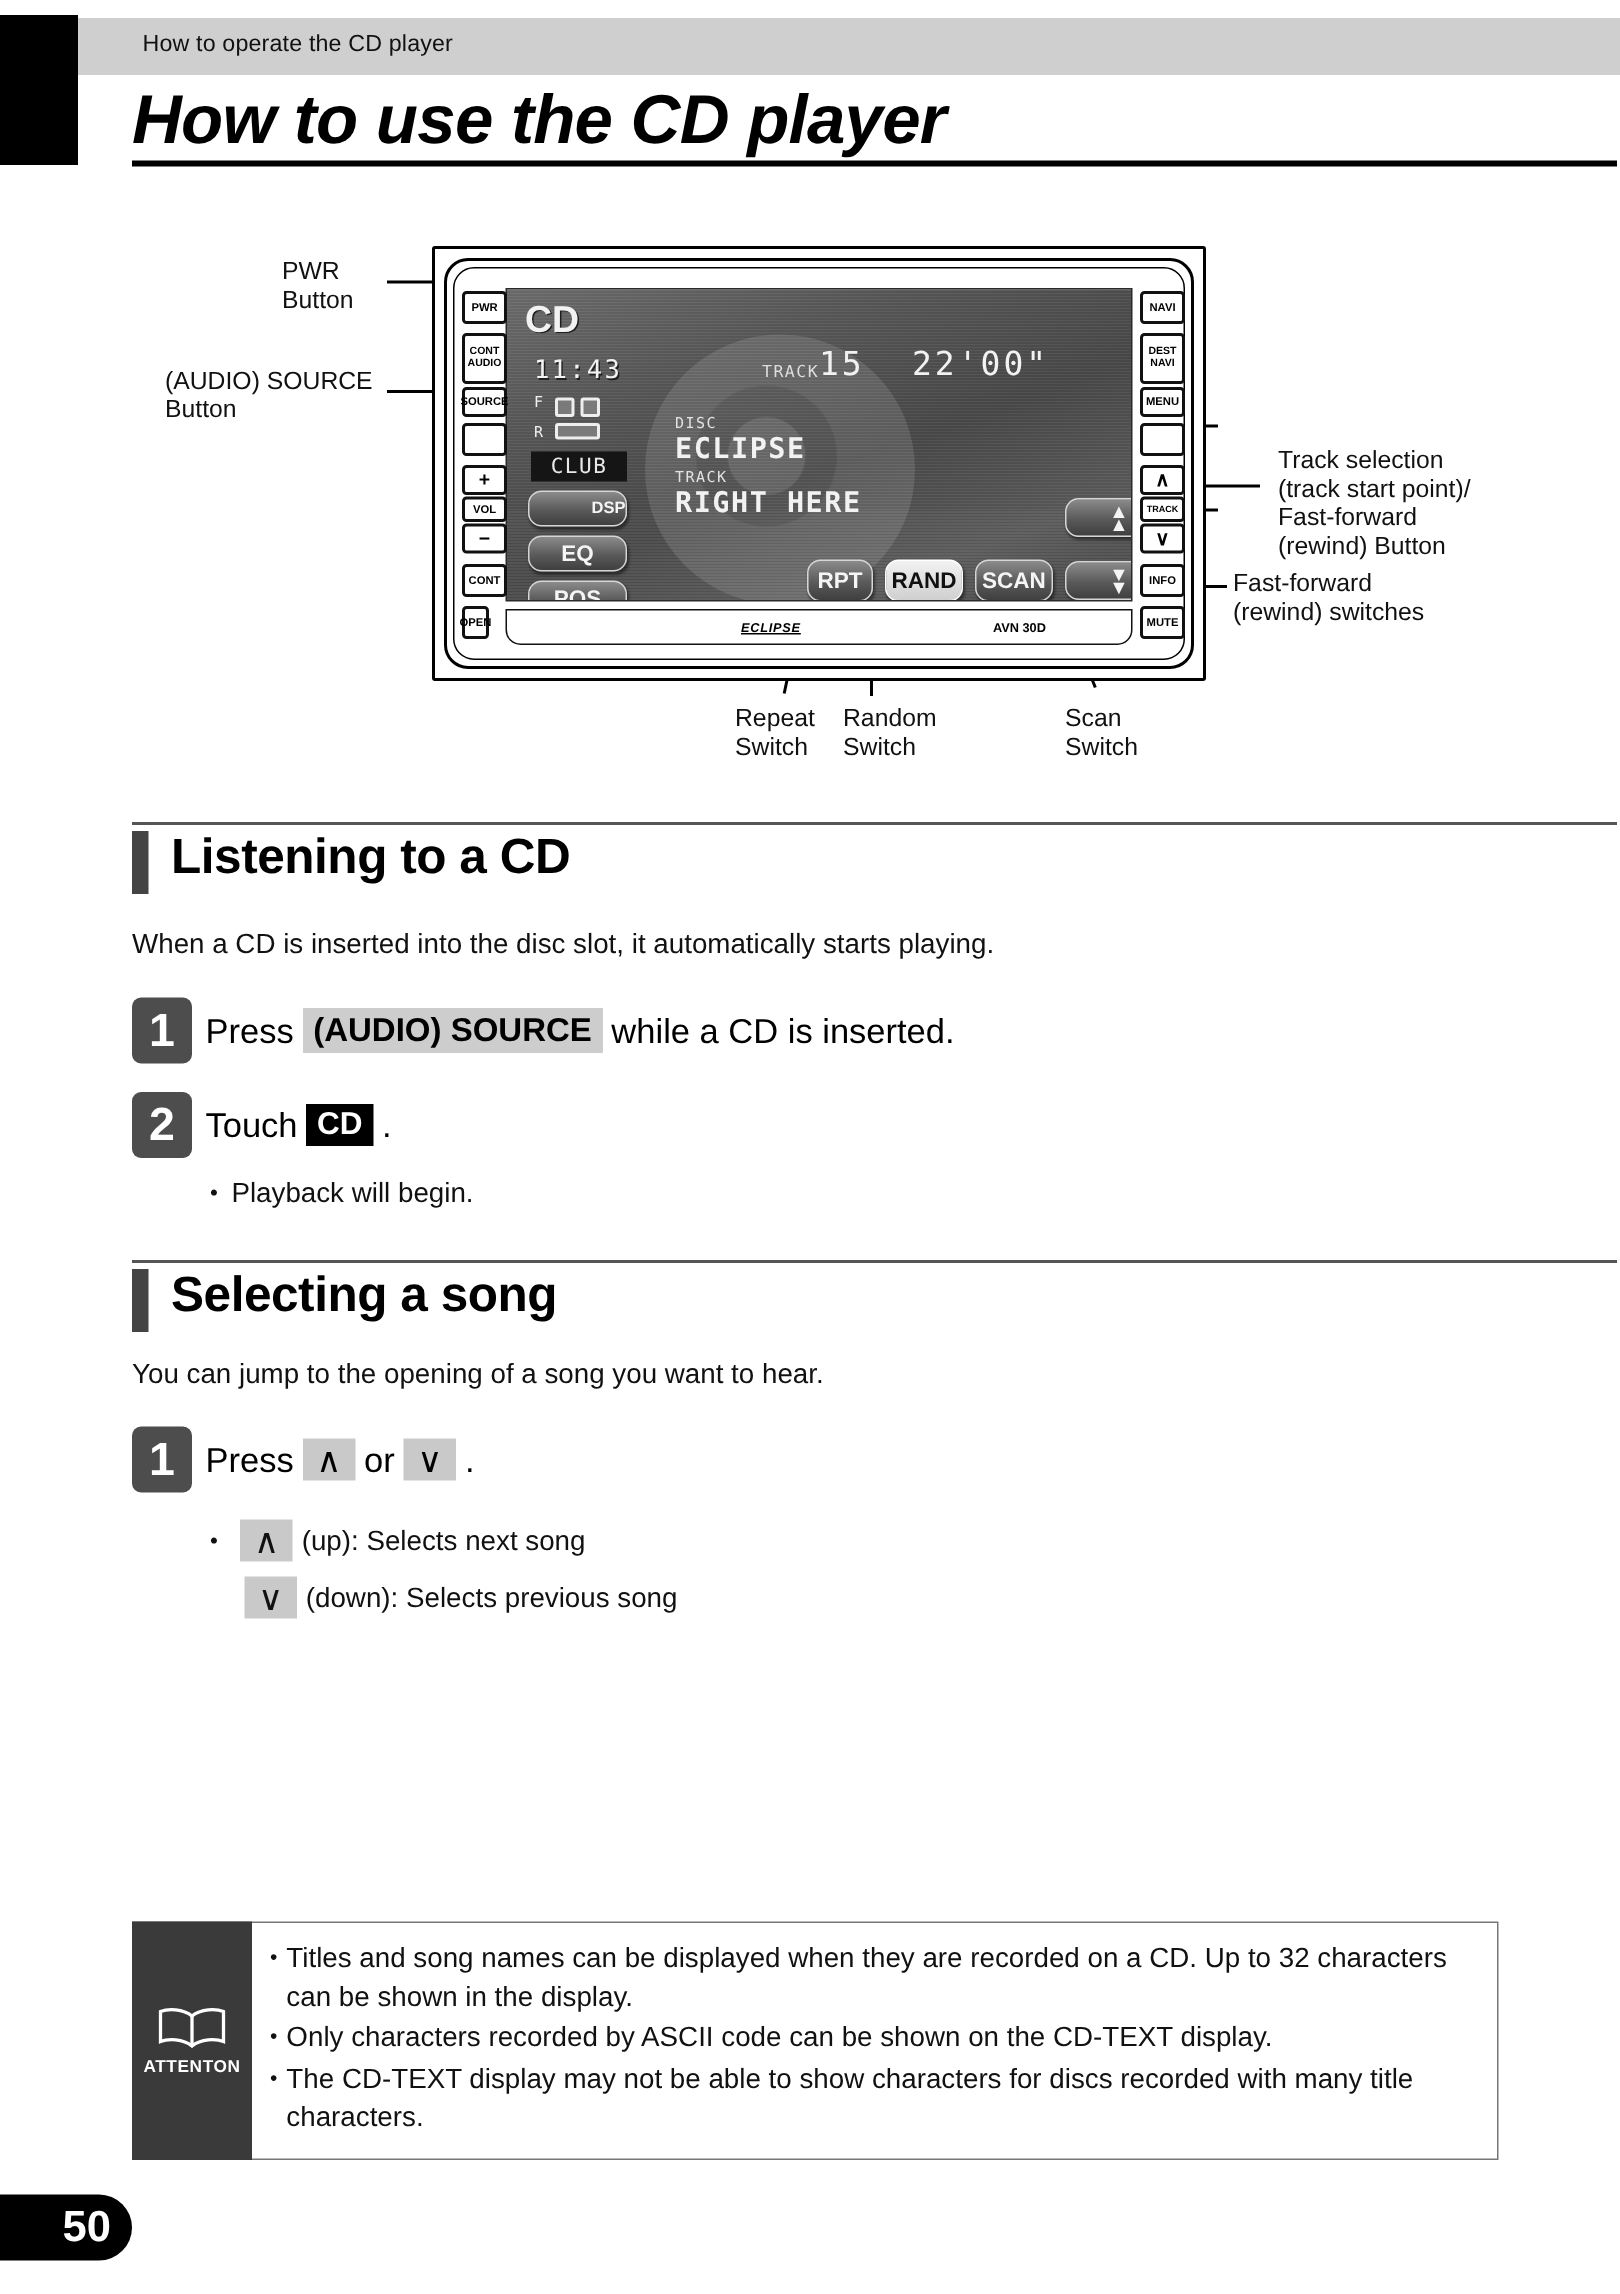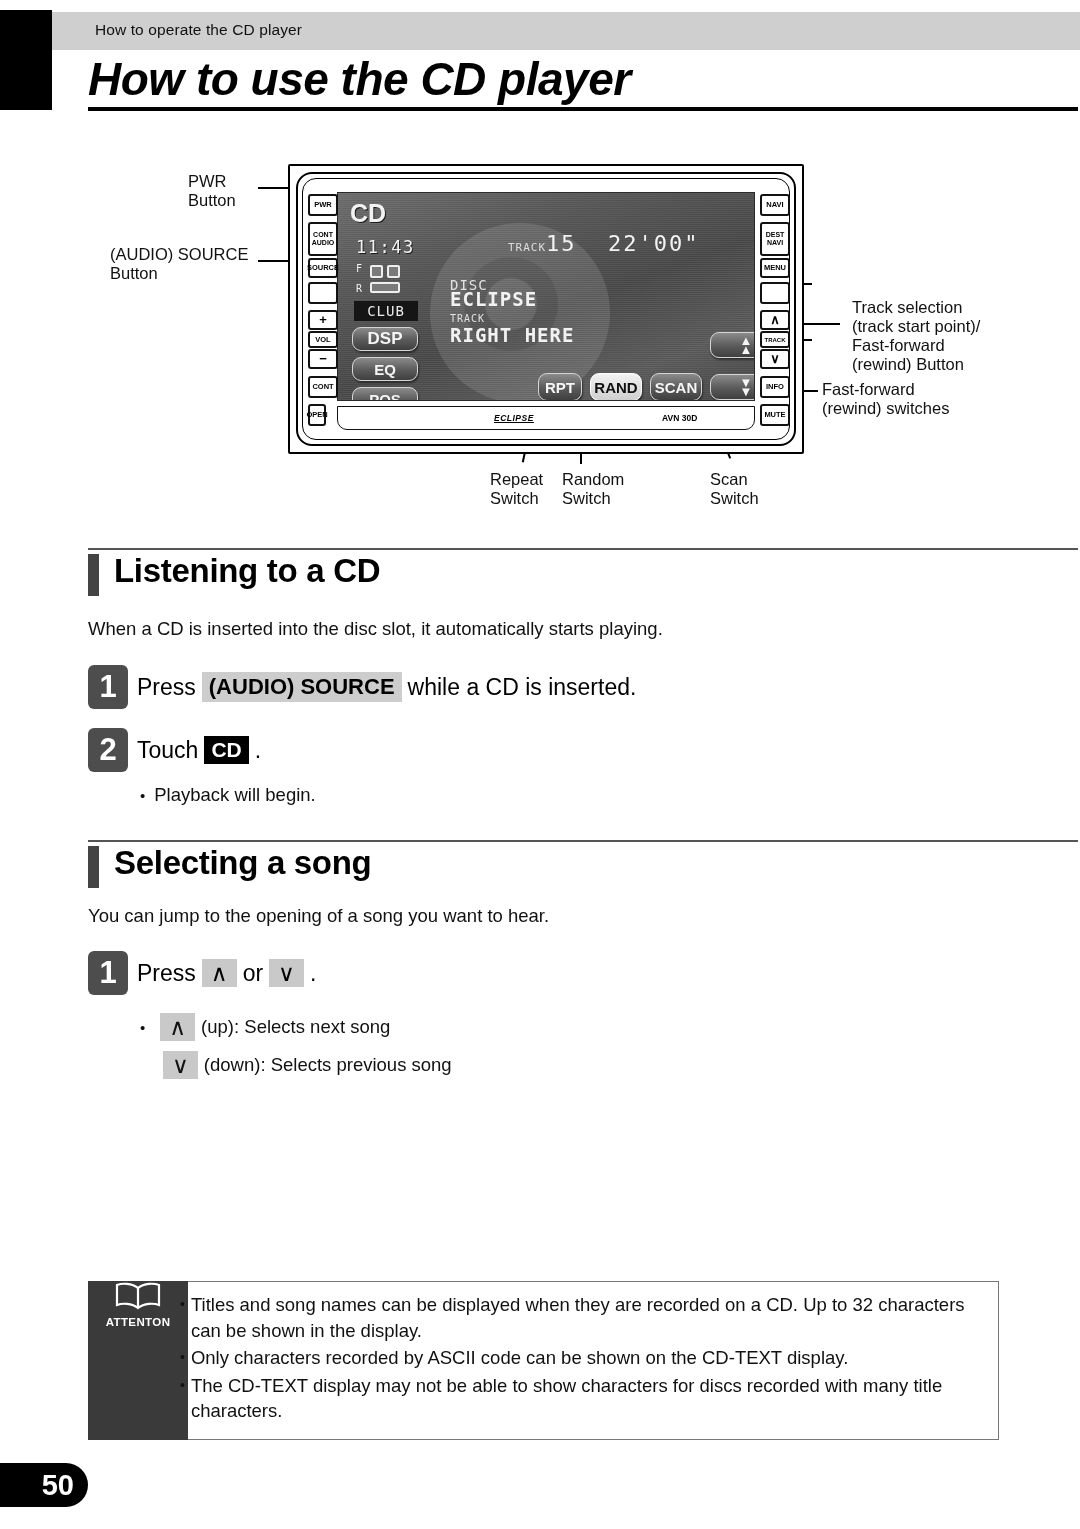--- a/index.html
+++ b/index.html
@@ -62,25 +62,25 @@
   #spk-f { left:18px; top:70px; } #spk-r { left:18px; top:90px; }
 
   #scr-club { position:absolute; z-index:3; left:16px; top:108px; width:64px; height:20px; background:#151515;
               color:#e8e8e8; font-family:"DejaVu Sans Mono",monospace; font-size:14px; letter-spacing:1px;
               display:flex; align-items:center; justify-content:center; }
 
   .scr-btn { position:absolute; z-index:3; border-radius:9px; border:1px solid #d6d6d6;
              background:linear-gradient(180deg,#8b8b8b,#5a5a5a 55%,#3f3f3f);
              color:#f5f5f5; font-weight:bold; display:flex; align-items:center; justify-content:center;
              box-shadow:1px 2px 2px rgba(0,0,0,.45); font-family:"Liberation Sans",sans-serif; }
-  #btn-dsp { left:14px; top:134px; width:66px; height:24px; font-size:17px; }
+  #btn-dsp { left:14px; top:134px; width:66px; height:24px; font-size:11px;justify-content:flex-end; }
   #btn-eq  { left:14px; top:164px; width:66px; height:24px; font-size:15px; }
   #btn-pos { left:14px; top:194px; width:66px; height:24px; font-size:15px; }
 
-  #scr-disc-lbl  { left:112px; top:84px; font-size:14px; letter-spacing:1px; color:#e2e2e2; }
+  #scr-disc-lbl  { left:112px; top:84px; font-size:10px; letter-spacing:1px; color:#e2e2e2; }
   #scr-disc-name { left:112px; top:95px; font-size:19px; letter-spacing:1px; font-weight:bold; }
   #scr-trk-lbl   { left:112px; top:120px; font-size:10px; letter-spacing:1px; color:#e2e2e2; }
   #scr-trk-name  { left:112px; top:131px; font-size:19px; letter-spacing:1px; font-weight:bold; }
 
   #btn-rpt  { left:200px; top:180px; width:44px; height:28px; font-size:15px; }
   #btn-rand { left:252px; top:180px; width:52px; height:28px; font-size:15px;
               background:linear-gradient(180deg,#f2f2f2,#cfcfcf); color:#111; border-color:#fff; }
   #btn-scan { left:312px; top:180px; width:52px; height:28px; font-size:15px; }
   #btn-ff   { left:372px; top:139px; width:72px; height:26px; }
   #btn-rew  { left:372px; top:181px; width:72px; height:26px; }
@@ -116,22 +116,22 @@
   .step-txt { font-size:23px; margin-left:9px; white-space:nowrap; display:flex; align-items:center; }
   .kbd-grey { background:#cdcdcd; font-weight:bold; padding:2px 7px; margin:0 6px; font-size:22px; }
   .kbd-black{ background:#000; color:#fff; font-weight:bold; padding:2px 7px; margin:0 6px; font-size:21px; }
   .kbd-arrow{ background:#c9c9c9; padding:1px 9px; margin:0 6px; font-size:23px; font-weight:500; line-height:26px;}
 
   .bullet { position:absolute; font-size:18.5px; color:#111; display:flex; align-items:center; }
   .bullet .dot { margin-right:9px; font-size:15px; }
 
   
   #att-box { position:absolute; left:88px; top:1281px; width:911px; height:159px; border:1px solid #777; background:#fff; }
-  #att-side { position:absolute; left:88px; top:1281px; width:100px; height:159px; background:#3a3a3a;
-              display:flex; flex-direction:column; align-items:center; }
+  #att-side { position:absolute; left:88px; top:1281px; width:80px; height:159px; background:#3a3a3a;
+              display:flex; flex-direction:column; align-items:center; justify-content:center; }
   #att-icon { width:48px; height:30px; margin-bottom:5px; }
   #att-word { color:#fff; font-size:11.5px; font-weight:bold; letter-spacing:.4px; }
   #att-list { position:absolute; left:180px; top:1292px; width:808px; font-size:18.5px; line-height:25.5px; color:#111; }
   #att-list .li { display:flex; margin-bottom:2px; }
   #att-list .li .d { margin-right:6px; font-size:14px; line-height:25px;}
 
   
   #pagenum { position:absolute; left:0; top:1463px; width:88px; height:44px; background:#000;
              border-radius:0 22px 22px 0; color:#fff; font-size:29px; font-weight:bold;
              display:flex; align-items:center; justify-content:flex-end; padding-right:14px; }

